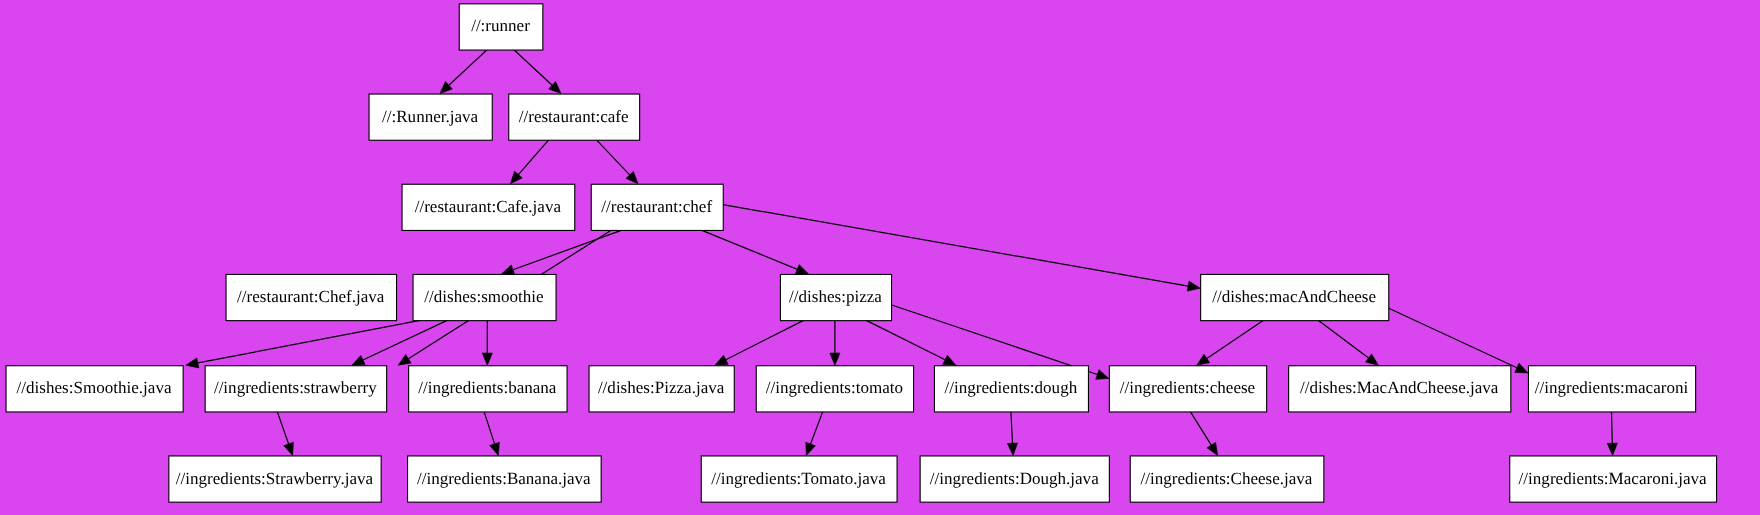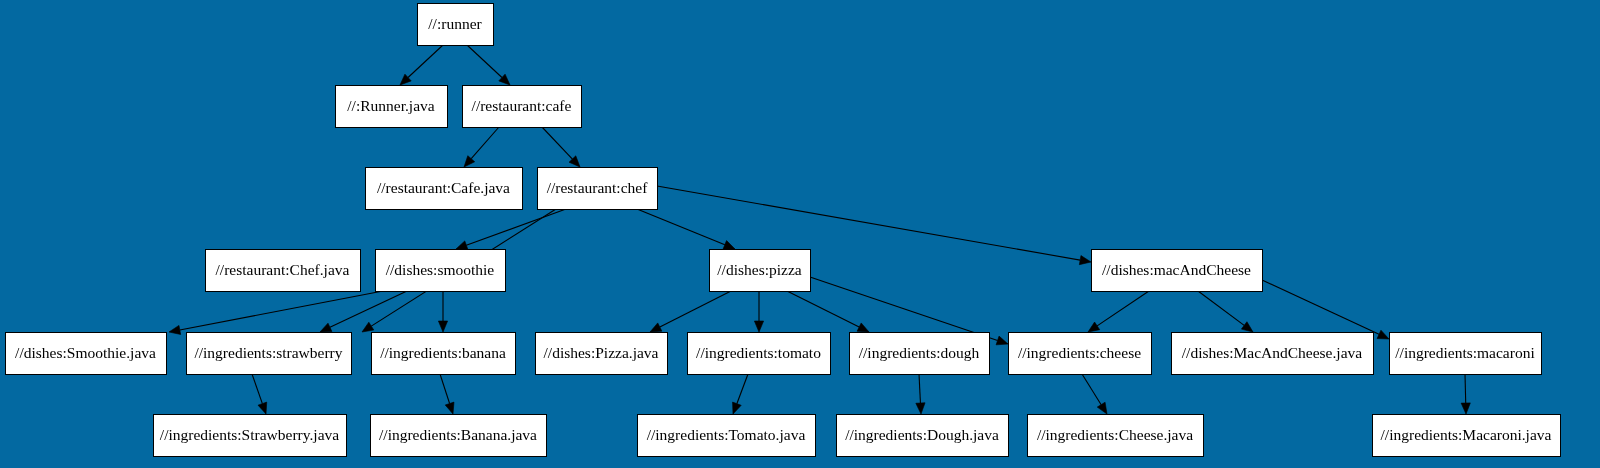--- a/index.html
+++ b/index.html
@@ -4,21 +4,21 @@
 <style>
   html, body {
     margin: 0;
     padding: 0;
     background: #ffffff;
   }
   #graph-root {
     position: relative;
     width: 1600px;
     height: 468px;
-    background: #0369a1;
+    background: #d946ef;
     font-family: "Liberation Serif", "DejaVu Serif", serif;
     overflow: hidden;
   }
   #graph-svg {
     position: absolute;
     top: 0;
     left: 0;
     width: 1600px;
     height: 468px;
   }

